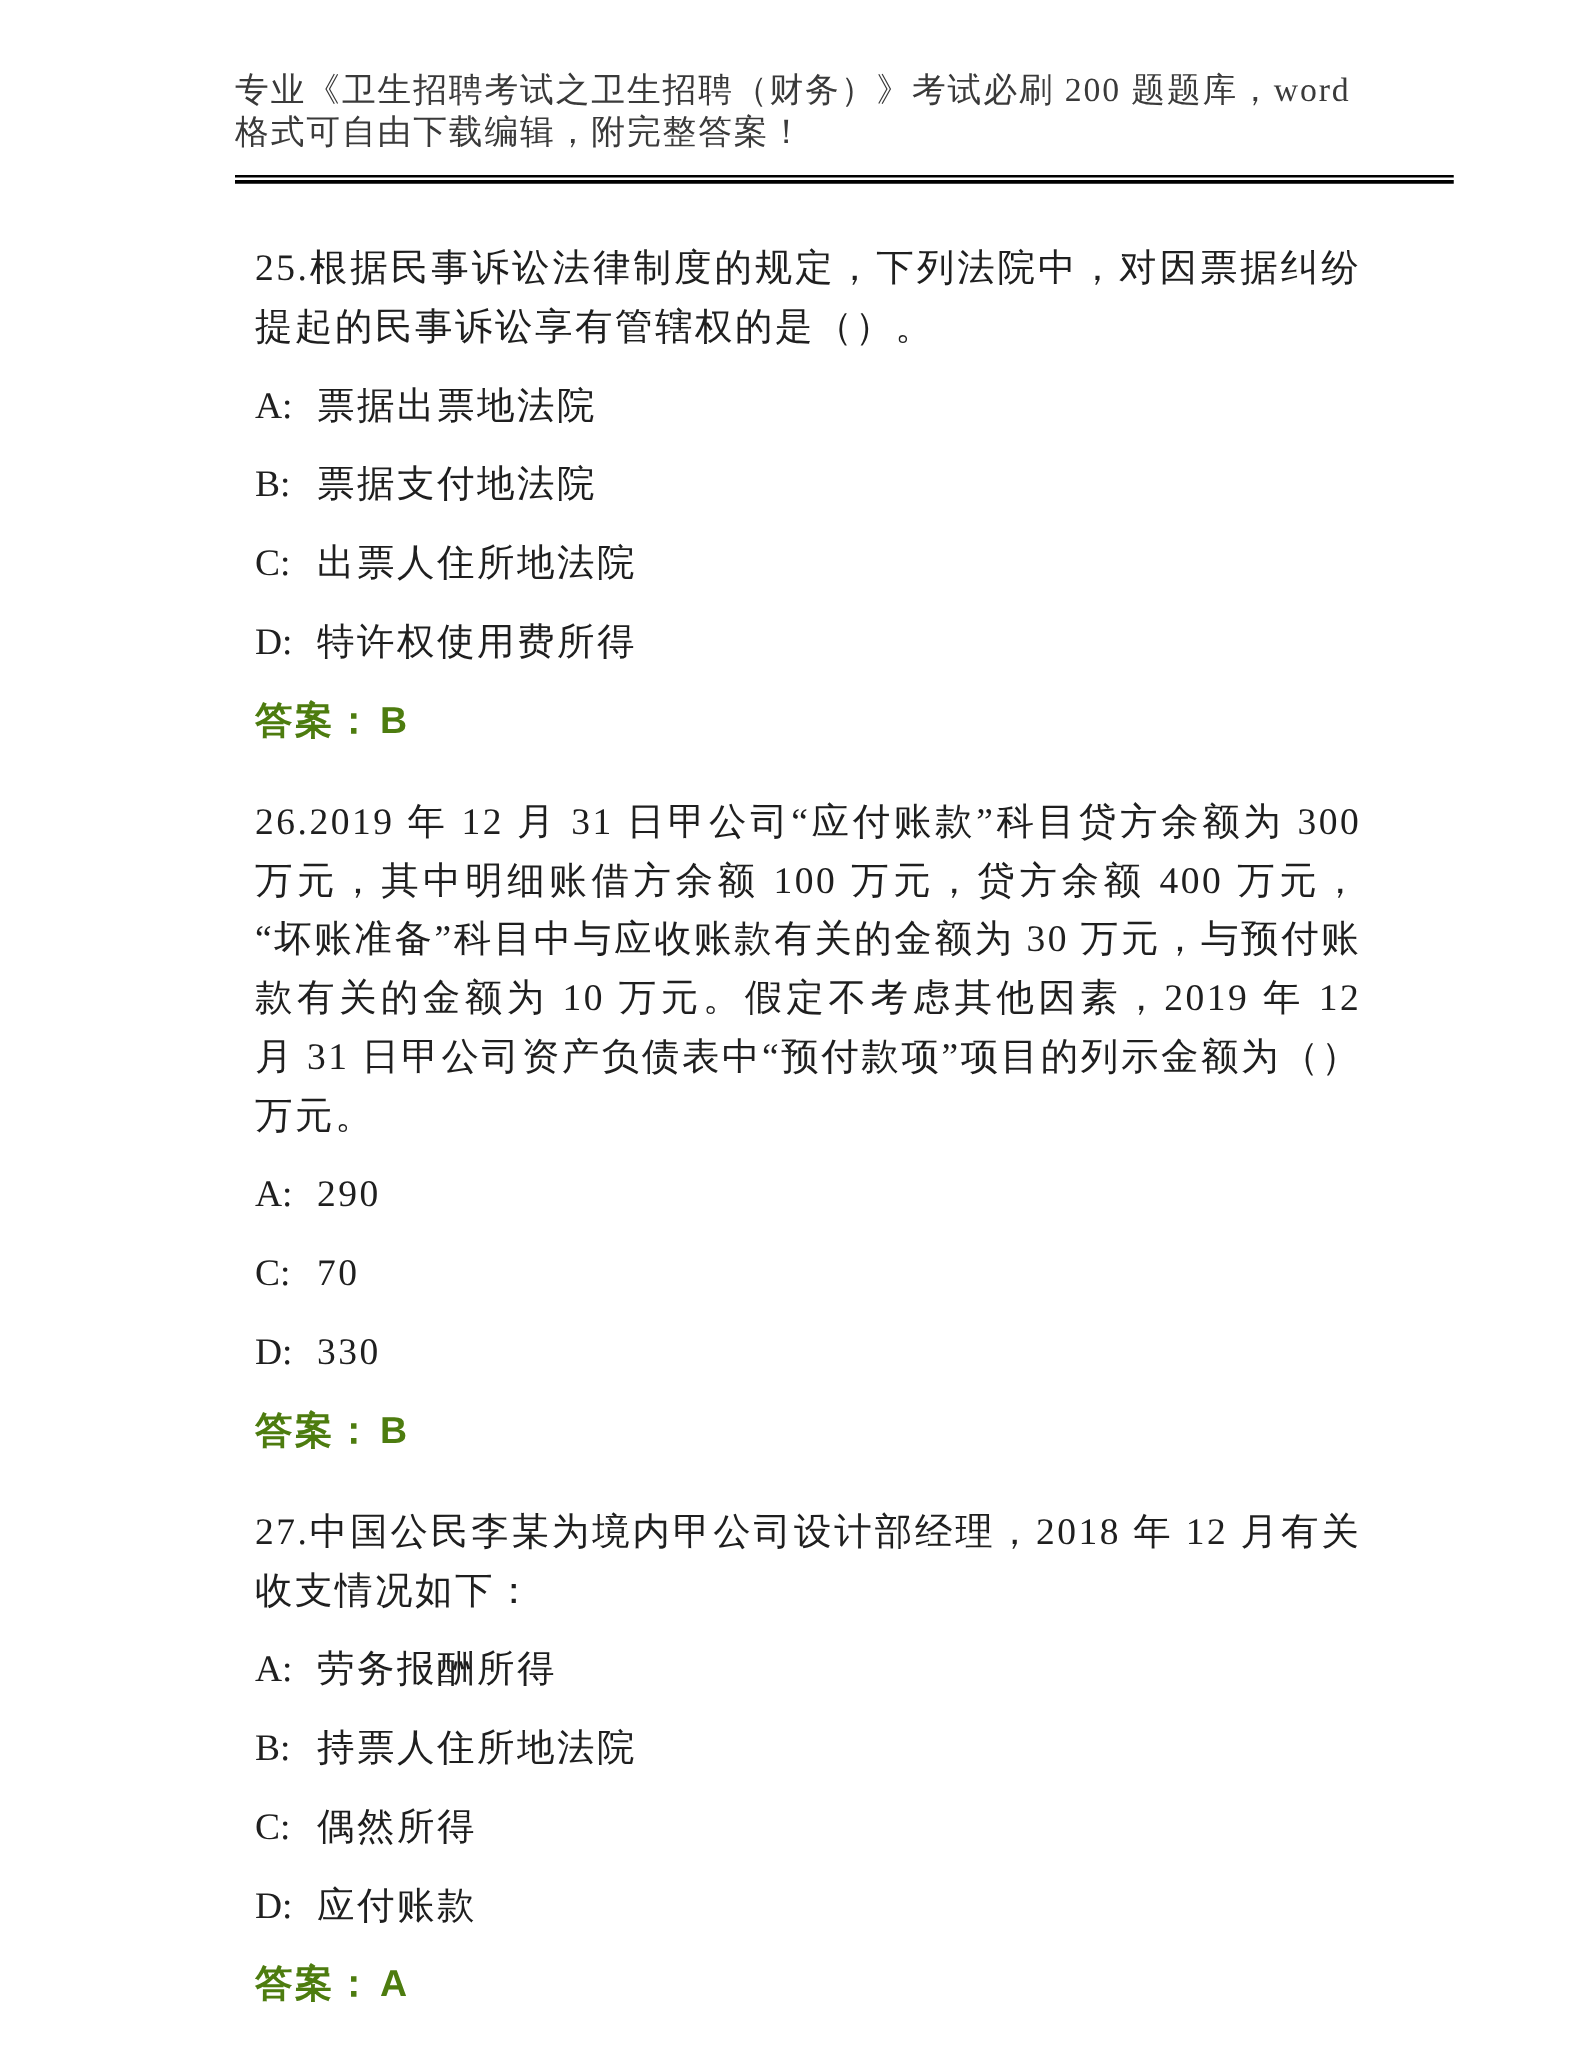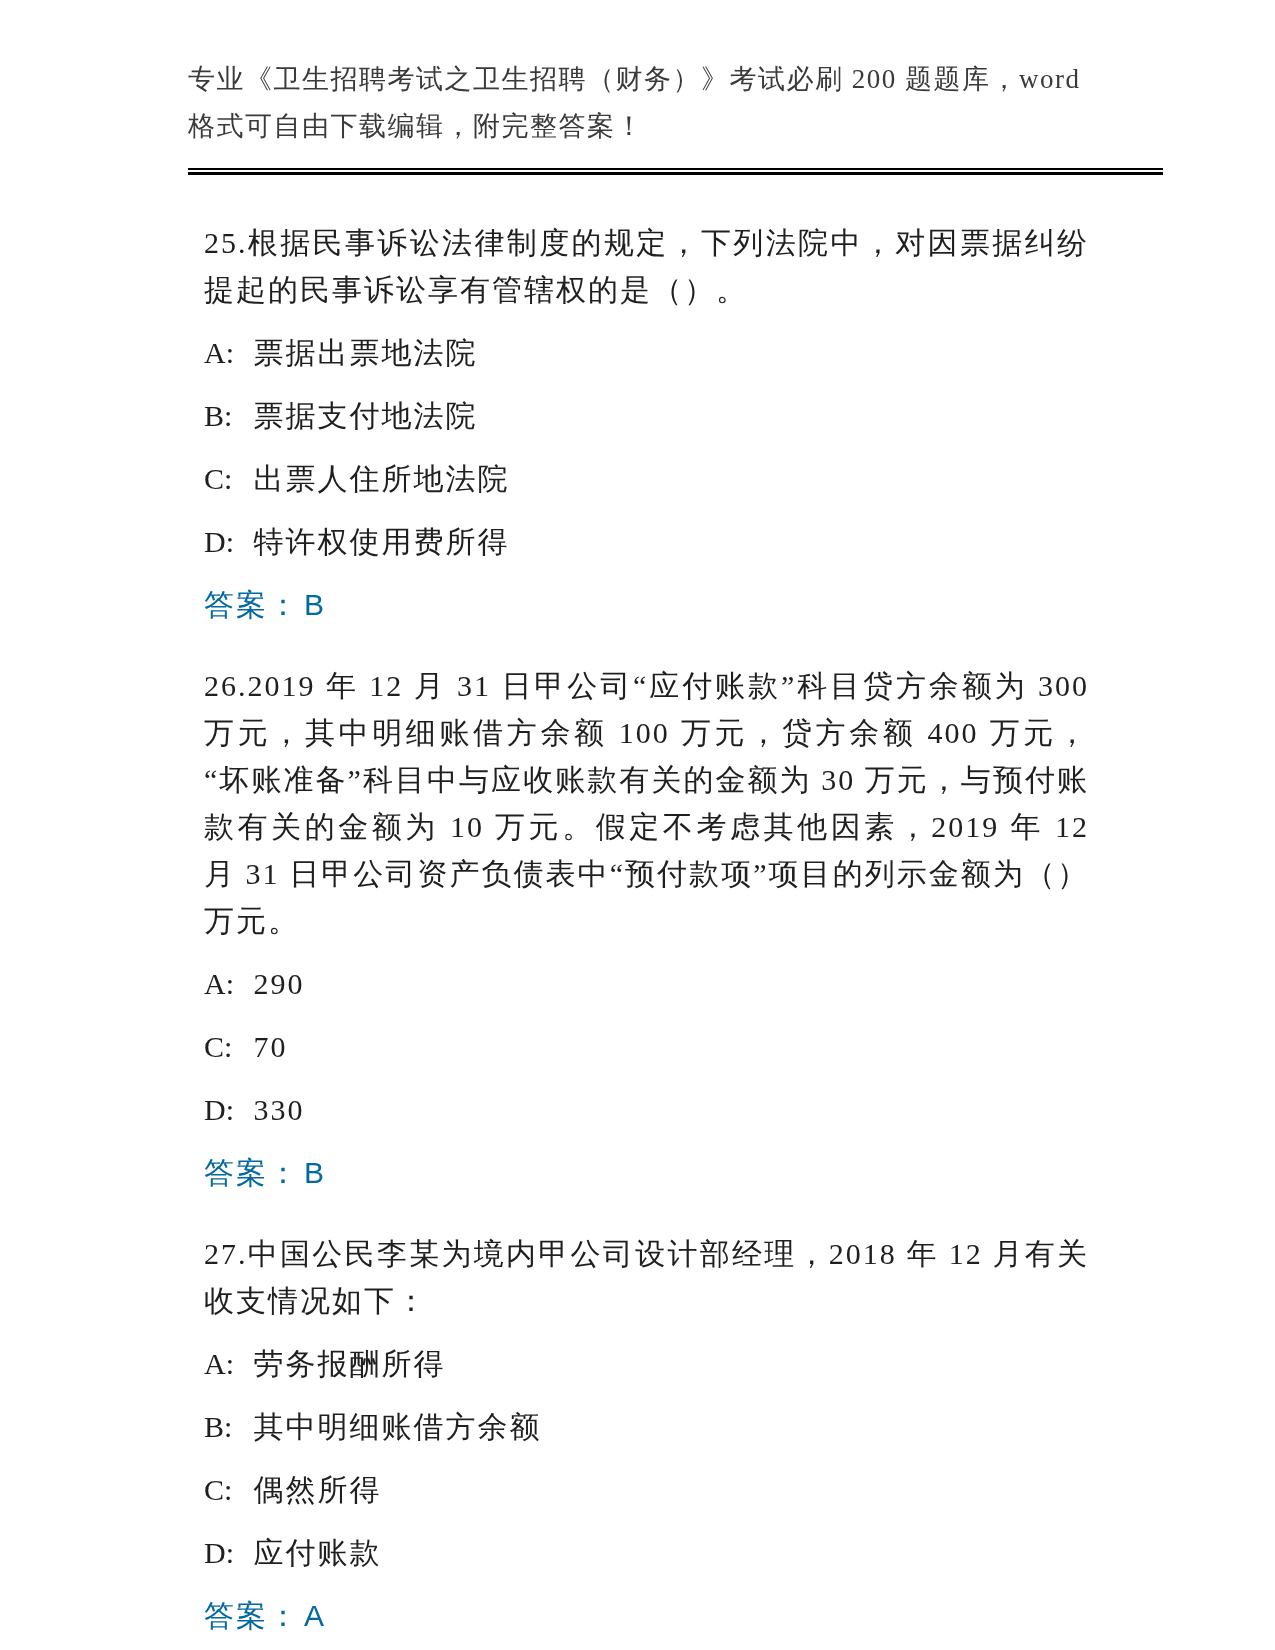--- a/index.html
+++ b/index.html
@@ -15,21 +15,21 @@
     color: #1f1f1f;
     overflow: hidden;
   }
   .page {
     box-sizing: border-box;
     padding: 56px 170px 0 188px;
   }
   
   .header-note {
     font-size: 27px;
-    line-height: 47px;
+    line-height: 33px;
     color: #3a3a3a;
     letter-spacing: 1.5px;
     width: 895px;
   }
   .header-separator {
     margin-top: 18px;
     width: 975px;
     height: 2px;
     border-top: 2px solid #000;
     border-bottom: 3px solid #000;
@@ -51,22 +51,22 @@
   .question-text {
     text-align: justify;
   }
   .option-row .option-label {
     display: inline-block;
     min-width: 40px;
     letter-spacing: 0;
   }
   .answer-line {
     font-family: "Liberation Sans", "DejaVu Sans", sans-serif;
-    font-weight: normal;
-    color: #0369a1;
+    font-weight: bold;
+    color: #4d7c0f;
   }
   .answer-line .answer-value {
     padding-left: 4px;
   }
 </style>
 </head>
 <body>
 
 <div class="page">
 
@@ -119,21 +119,21 @@
     </section>
 
     <section class="question">
       <p class="question-text">27.中国公民李某为境内甲公司设计部经理，2018 年 12 月有关收支情况如下：</p>
       <p class="option-row">
         <span class="option-label">A:</span>
         <span class="option-text">劳务报酬所得</span>
       </p>
       <p class="option-row">
         <span class="option-label">B:</span>
-        <span class="option-text">其中明细账借方余额</span>
+        <span class="option-text">持票人住所地法院</span>
       </p>
       <p class="option-row">
         <span class="option-label">C:</span>
         <span class="option-text">偶然所得</span>
       </p>
       <p class="option-row">
         <span class="option-label">D:</span>
         <span class="option-text">应付账款</span>
       </p>
       <p class="answer-line">

